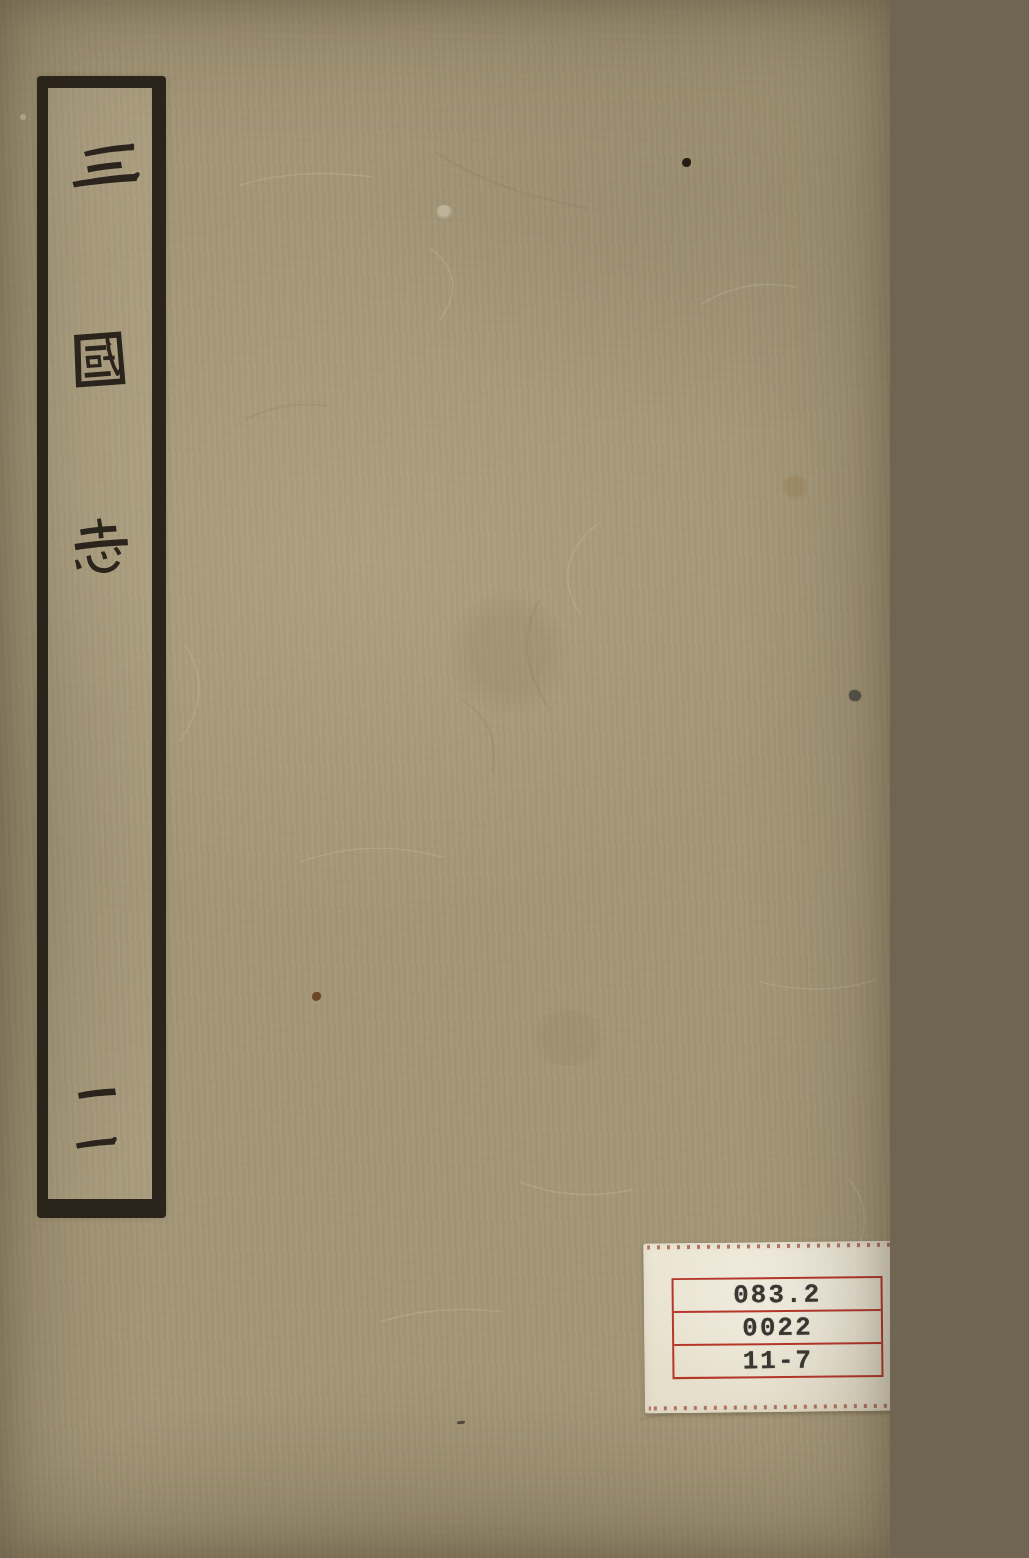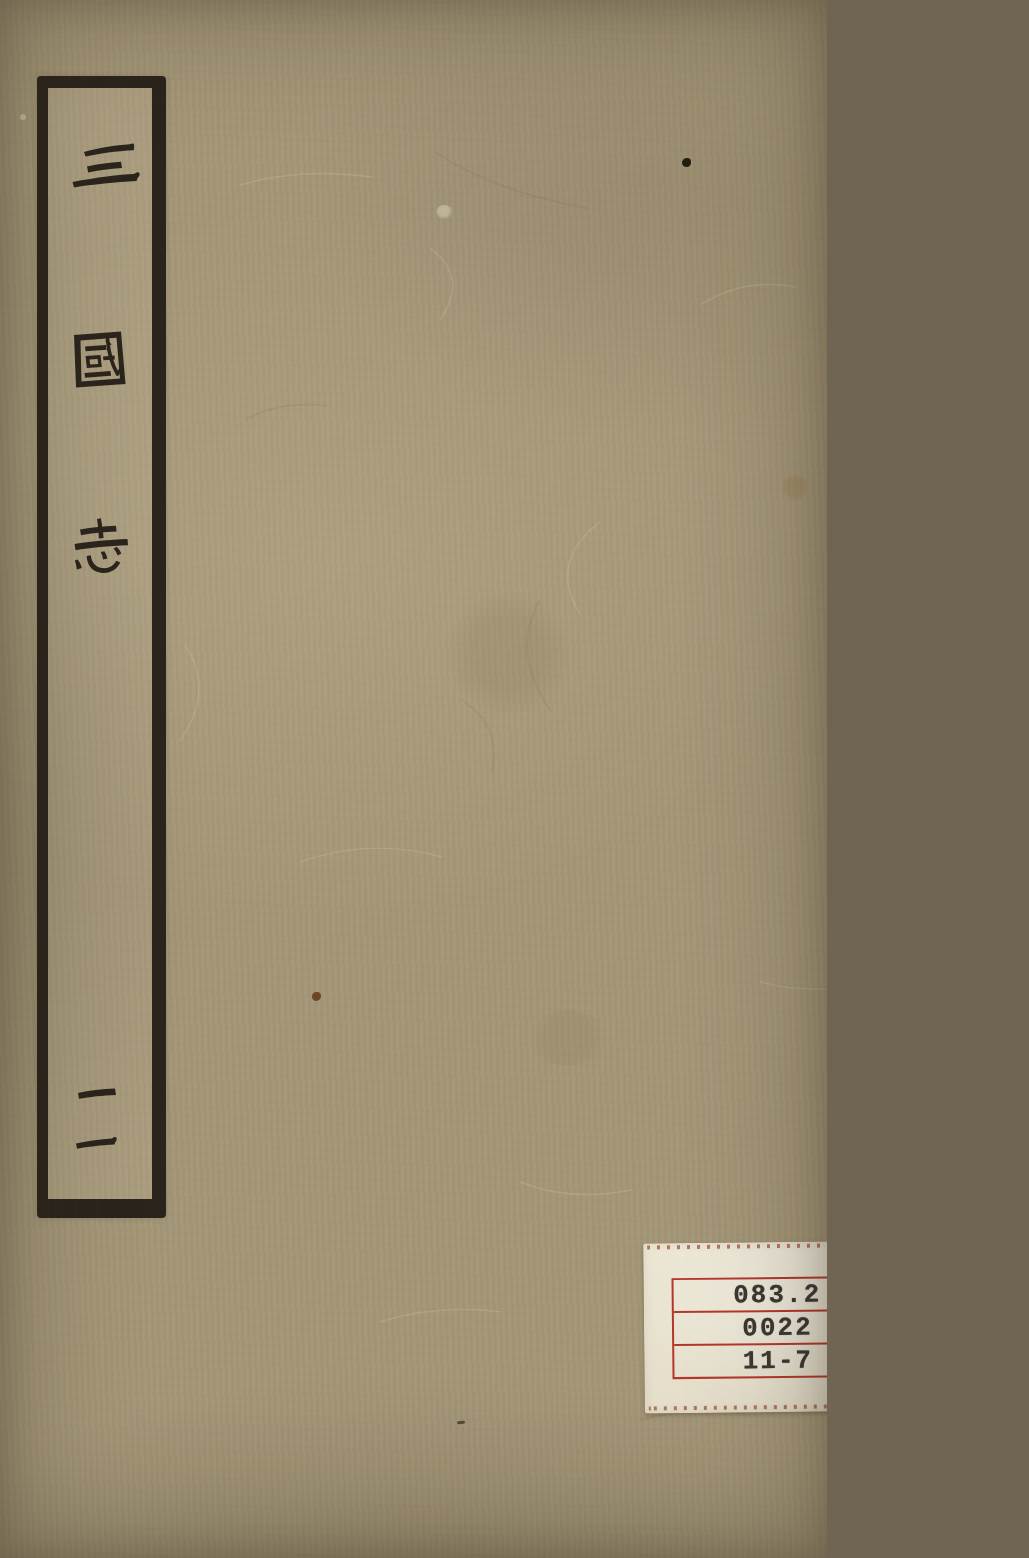--- a/index.html
+++ b/index.html
@@ -1,17 +1,17 @@
 <!DOCTYPE html>
 <html><head>
 <meta charset="utf-8">
 <style>
   html,body{margin:0;padding:0;background:#6f6552;}
   .stage{
-    position:relative;width:827px;height:1558px;overflow:hidden;
+    position:relative;width:890px;height:1558px;overflow:hidden;
     font-family:"Liberation Sans",sans-serif;
   }
   
   .cover{
     position:absolute;inset:0;
     background:
       radial-gradient(ellipse 720px 520px at 40% 36%, rgba(255,244,216,0.10), transparent 70%),
       radial-gradient(ellipse 600px 420px at 80% 12%, rgba(66,55,38,0.10), transparent 60%),
       radial-gradient(ellipse 900px 420px at 50% 104%, rgba(60,50,32,0.13), transparent 60%),
       radial-gradient(ellipse 420px 700px at -5% 55%, rgba(66,55,38,0.10), transparent 60%),

